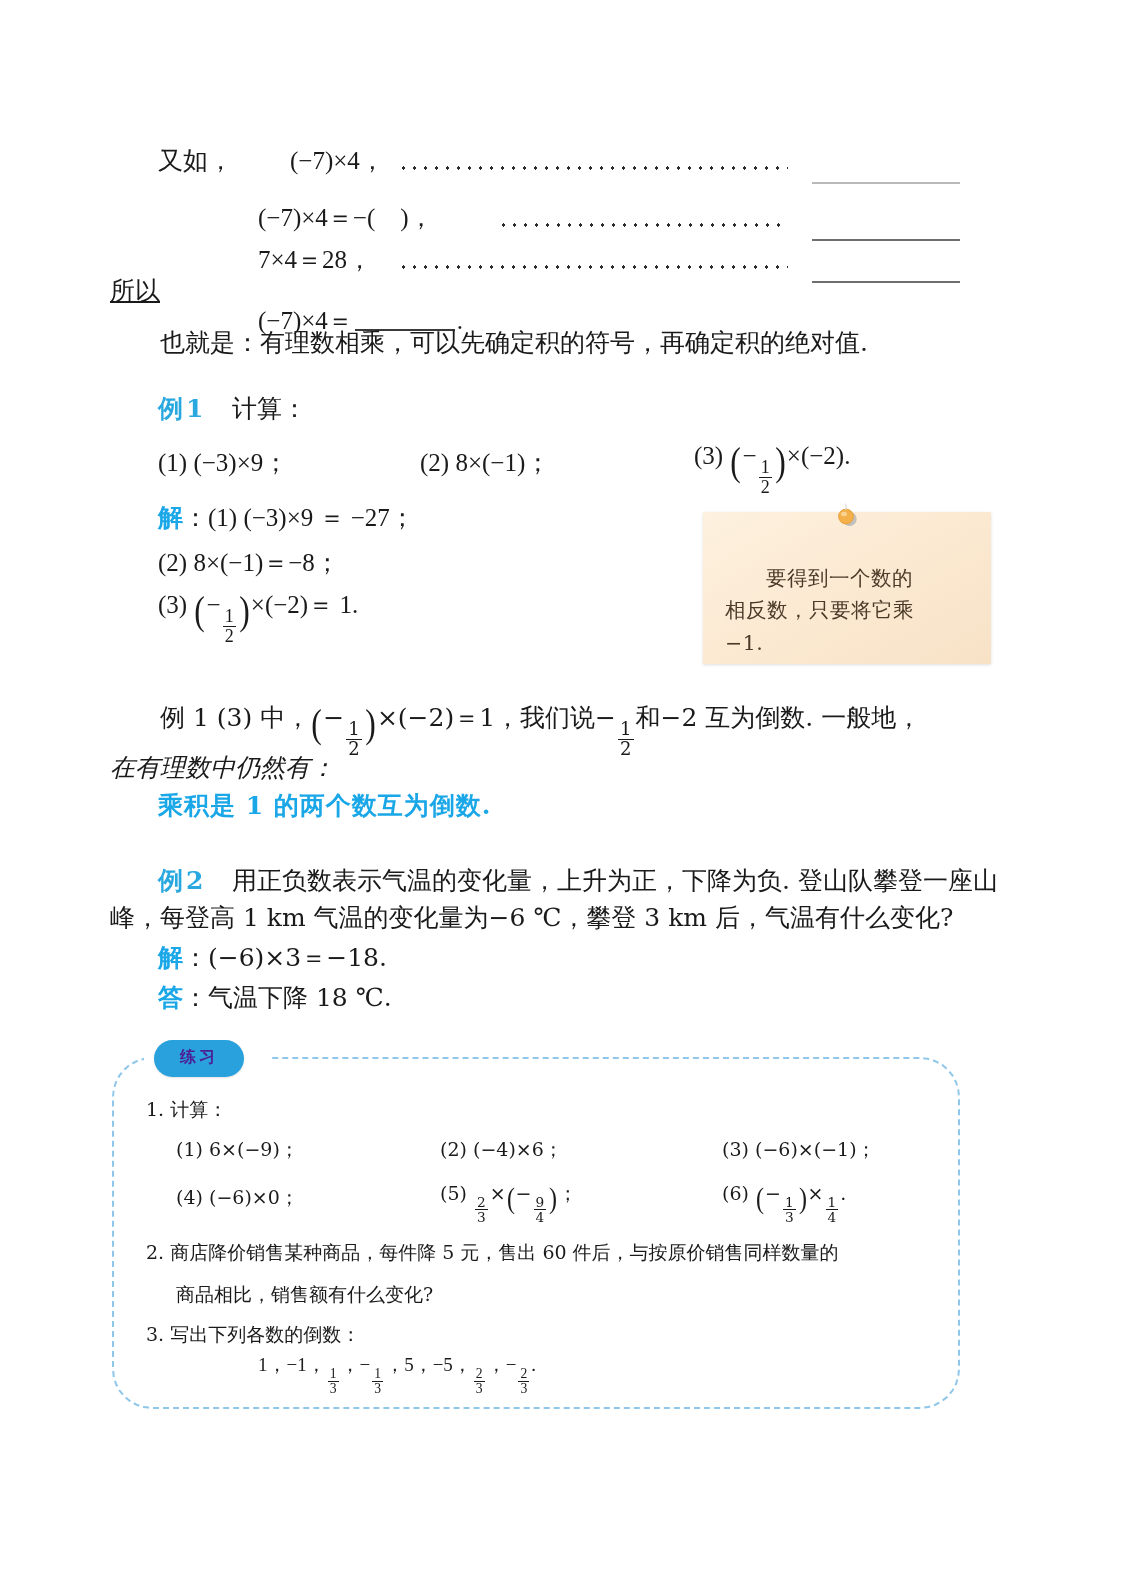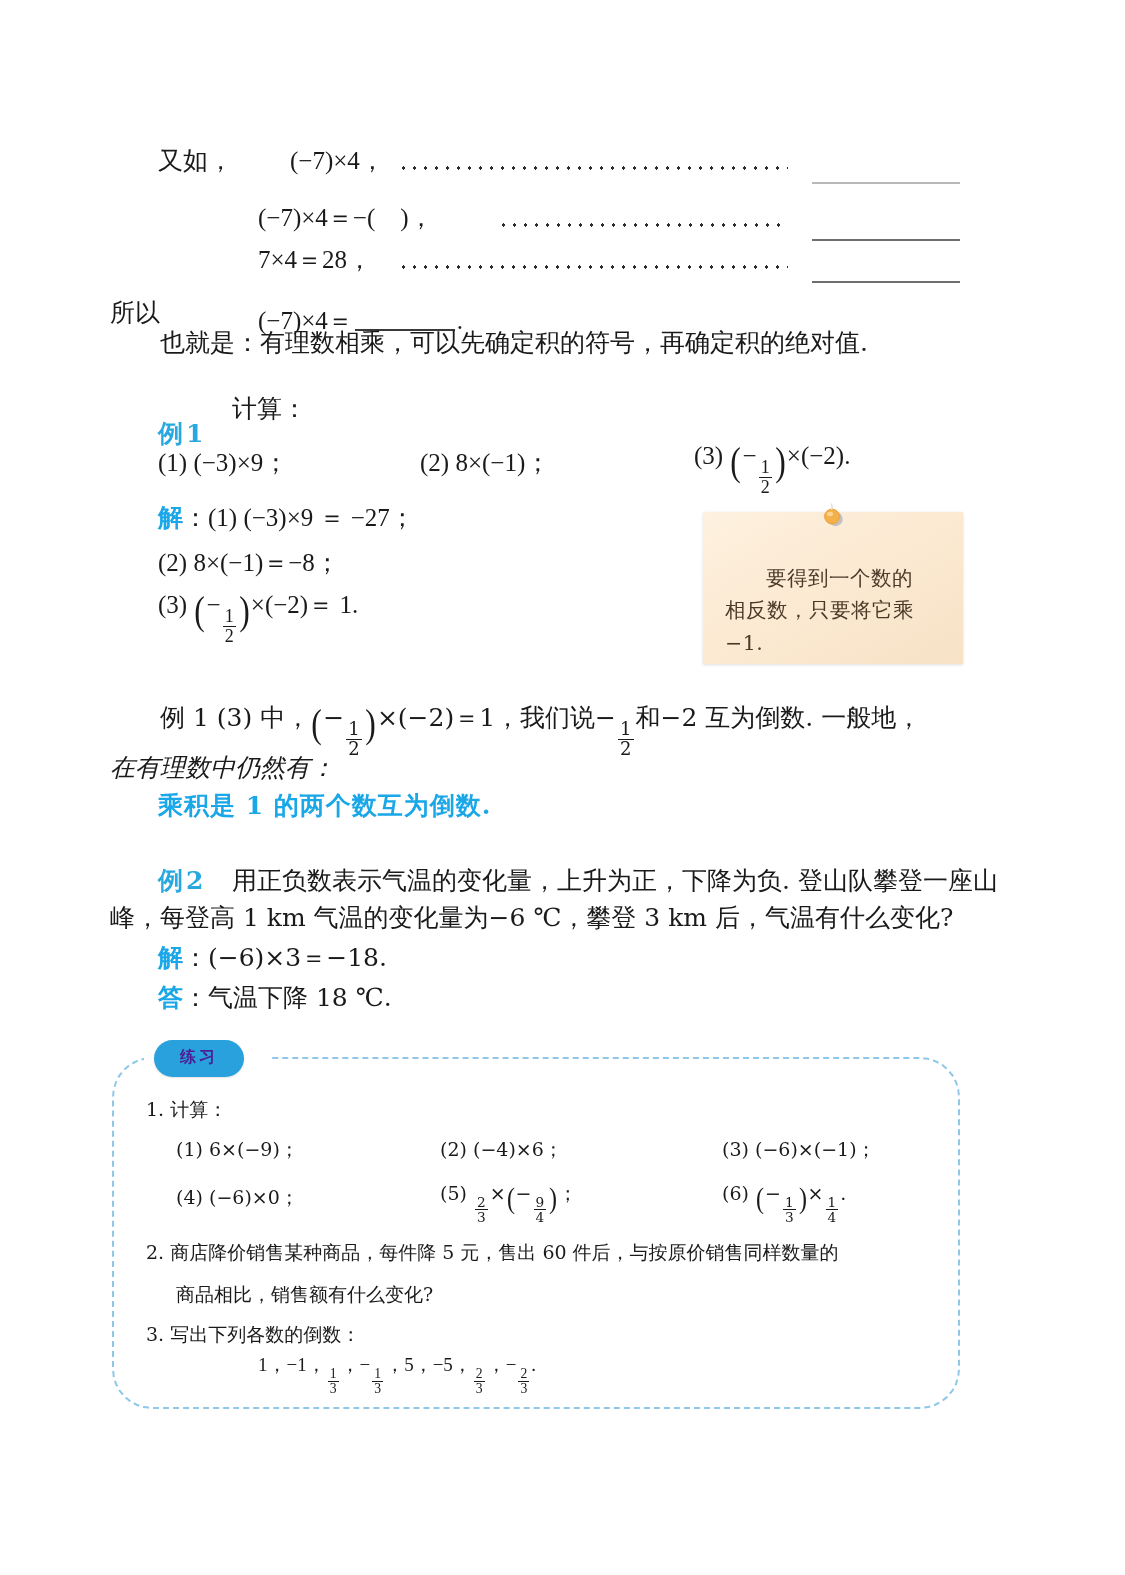--- a/index.html
+++ b/index.html
@@ -31,21 +31,21 @@
   .leader{position:absolute;height:4px;
     background-image:radial-gradient(circle,#2b2b2b 1.5px,transparent 1.7px);
     background-size:11px 4px;background-repeat:repeat-x;background-position:0 50%;}
   
   .blank{position:absolute;height:0;border-top:2px solid #6e6e6e;}
   .blank.light{border-top-color:#b9b9b9;}
   .inblank{display:inline-block;border-bottom:2px solid #3a3a3a;width:100px;height:18px;
            vertical-align:-2px;margin:0 2px;}
 
   
-  .note{position:absolute;left:703px;top:512px;width:260px;height:152px;
+  .note{position:absolute;left:703px;top:512px;width:288px;height:152px;
         background:linear-gradient(150deg,#fdf1df 0%,#fcead3 45%,#f7e2c6 100%);
         box-shadow:0 1px 3px rgba(0,0,0,.13);}
   .note-pin{position:absolute;left:50%;top:-9px;transform:translateX(-50%);
             width:26px;height:26px;}
   .note-text{position:absolute;left:22px;right:18px;top:50px;
       font-family:"DejaVu Serif","Liberation Serif",serif;
       font-size:20.5px;line-height:1.58;color:#4a3a28;letter-spacing:.5px;}
   .note-text .ind{display:inline-block;width:2em;}
 
   
@@ -76,28 +76,28 @@
   <div class="blank light" style="left:812px;top:182px;width:148px;"></div>
 
   <div class="ln" style="left:258px;top:205px;">(−7)×4＝−(　)，</div>
   <div class="leader" style="left:498px;top:223px;width:290px;"></div>
   <div class="blank" style="left:812px;top:239px;width:148px;"></div>
 
   <div class="ln" style="left:258px;top:247px;">7×4＝28，</div>
   <div class="leader" style="left:398px;top:265px;width:390px;"></div>
   <div class="blank" style="left:812px;top:281px;width:148px;"></div>
 
-  <div class="ln cn" style="left:110px;top:300px;">所以</div>
+  <div class="ln cn" style="left:110px;top:278px;text-decoration:underline;">所以</div>
   <div class="ln" style="left:258px;top:288px;margin-top:20px;">
     <span>(−7)×4＝</span><span class="inblank"></span><span>.</span>
   </div>
 
   <div class="ln cn" style="left:160px;top:330px;">也就是：有理数相乘，可以先确定积的符号，再确定积的绝对值.</div>
 
-  <div class="ln cn" style="left:158px;top:396px;font-weight:bold;margin-top:25px;">
+  <div class="ln cn" style="left:158px;top:396px;font-weight:bold;">
     <span class="blue">例</span><span class="blue" style="padding-left:3px;">1</span>
   </div>
   <div class="ln cn" style="left:232px;top:396px;">计算：</div>
 
   <div class="ln" style="left:158px;top:450px;">
     <span>(1)</span>
     <span>(−3)×9；</span>
   </div>
   <div class="ln" style="left:420px;top:450px;">
     <span>(2)</span>

